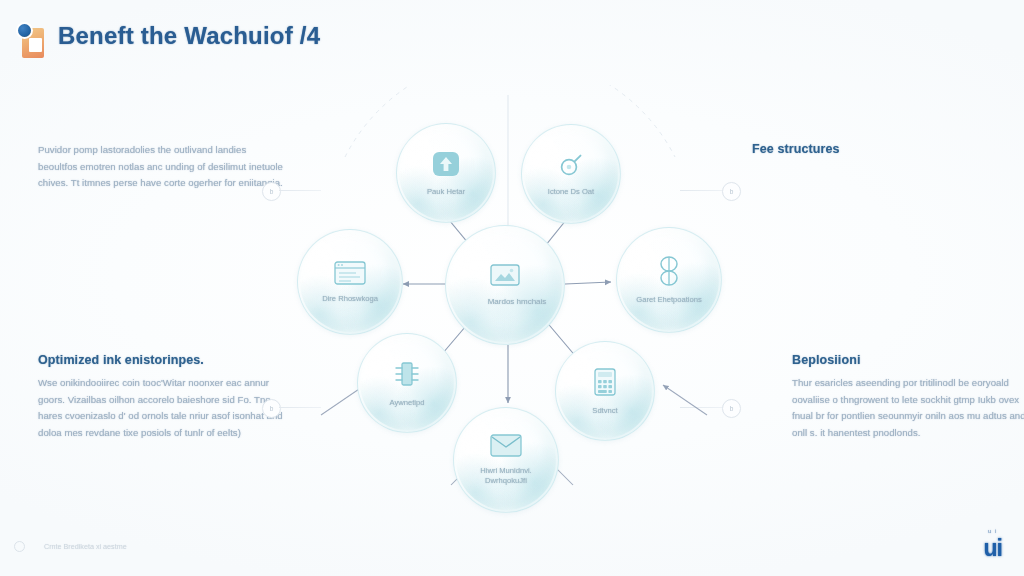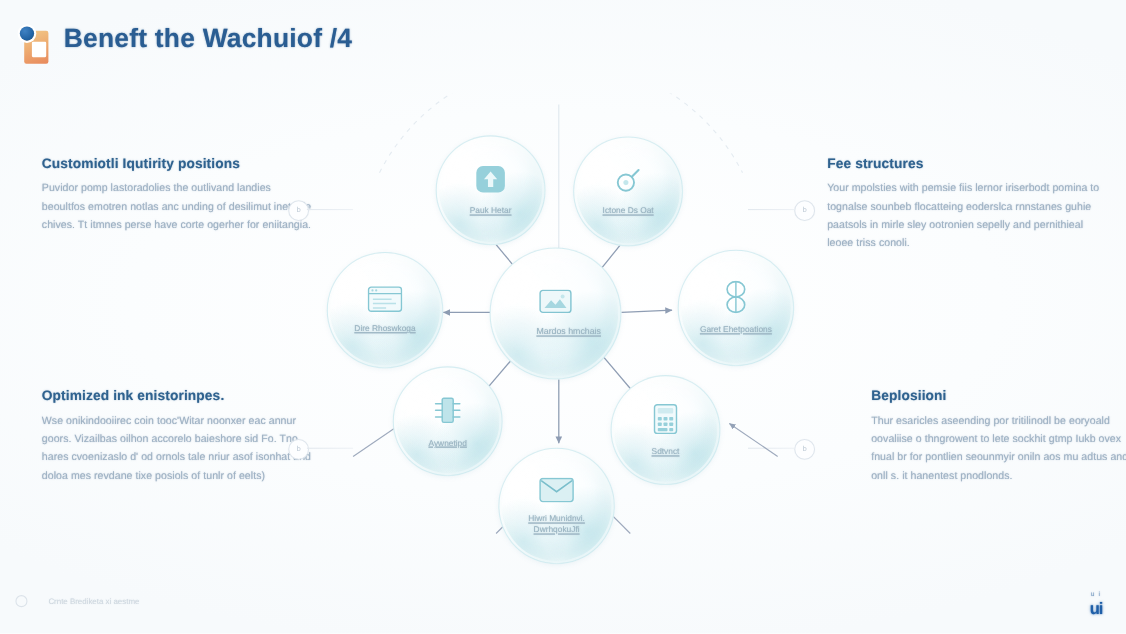--- a/index.html
+++ b/index.html
@@ -92,21 +92,20 @@
       radial-gradient(circle at 20% 82%, rgba(120,197,210,.26) 0%, rgba(120,197,210,0) 34%),
       radial-gradient(circle at 14% 30%, rgba(255,255,255,.9) 0%, rgba(255,255,255,0) 45%);
     pointer-events:none;
   }
   .node .glyph{position:relative;z-index:2;margin-bottom:5px;opacity:.92;}
   .node .lbl{
     position:relative;z-index:2;
     font-size:7.6px;line-height:10px;color:#9ab4c2;text-align:center;
     max-width:86%;
     text-shadow:0 0 .9px rgba(154,180,194,.6),0 0 2px rgba(154,180,194,.28);
-    text-decoration:underline;
   }
   .node.center{
     width:118px;height:118px;
   }
   .node.center .lbl{font-size:8px;margin-left:24px;}
   .node.sat{width:98px;height:98px;}
   .node.satlg{width:104px;height:104px;}
 
   .n-top-left{left:141px;top:38px;}
   .n-top-right{left:266px;top:39px;}
@@ -125,48 +124,46 @@
   }
   .footer .fico{
     width:9px;height:9px;border-radius:50%;border:1px solid #dce3ea;display:block;
   }
   .watermark{position:absolute;right:22px;bottom:14px;text-align:center;}
   .watermark .wtxt{
     font-size:6px;color:#7e9fc4;letter-spacing:1px;margin-bottom:1px;
     text-shadow:0 0 1.4px rgba(126,159,196,.8);
   }
   .watermark .wlogo{
-    font-size:15px;font-weight:700;color:#1f5fa8;letter-spacing:-1px;
+    font-size:23px;font-weight:700;color:#1f5fa8;letter-spacing:-1px;
     text-shadow:0 0 1.6px rgba(31,95,168,.75),0 0 3px rgba(31,95,168,.35);
   }
 </style>
 </head>
 <body>
 
 <div class="stage">
 
   <div class="header">
     <div class="logo">
       <div class="sq"></div>
       <div class="notch"></div>
       <div class="dot"></div>
     </div>
     <div class="title">Beneft the Wachuiof /4</div>
   </div>
 
   <div class="block tl">
-    <h3>Customiotli Iqutirity positions</h3>
     <p>Puvidor pomp lastoradolies the outlivand landies beoultfos emotren notlas anc unding of desilimut inetuole chives. Tt itmnes perse have corte ogerher for eniitangia.</p>
   </div>
   <div class="badge" style="left:262px;top:182px;">b</div>
   <div class="lead" style="left:279px;top:190px;width:42px;"></div>
 
   <div class="block tr">
     <h3>Fee structures</h3>
-    <p>Your mpolsties with pemsie fiis lernor iriserbodt pomina to tognalse sounbeb flocatteing eoderslca rnnstanes guhie paatsols in mirle sley ootronien sepelly and pernithieal leoee triss conoli.</p>
   </div>
   <div class="badge" style="left:722px;top:182px;">b</div>
   <div class="lead" style="left:680px;top:190px;width:42px;"></div>
 
   <div class="block bl">
     <h3>Optimized ink enistorinpes.</h3>
     <p>Wse onikindooiirec coin tooc'Witar noonxer eac annur goors. Vizailbas oilhon accorelo baieshore sid Fo. Tno hares cvoenizaslo d' od ornols tale nriur asof isonhat and doloa mes revdane tixe posiols of tunlr of eelts)</p>
   </div>
   <div class="badge" style="left:262px;top:399px;">b</div>
   <div class="lead" style="left:279px;top:407px;width:42px;"></div>

